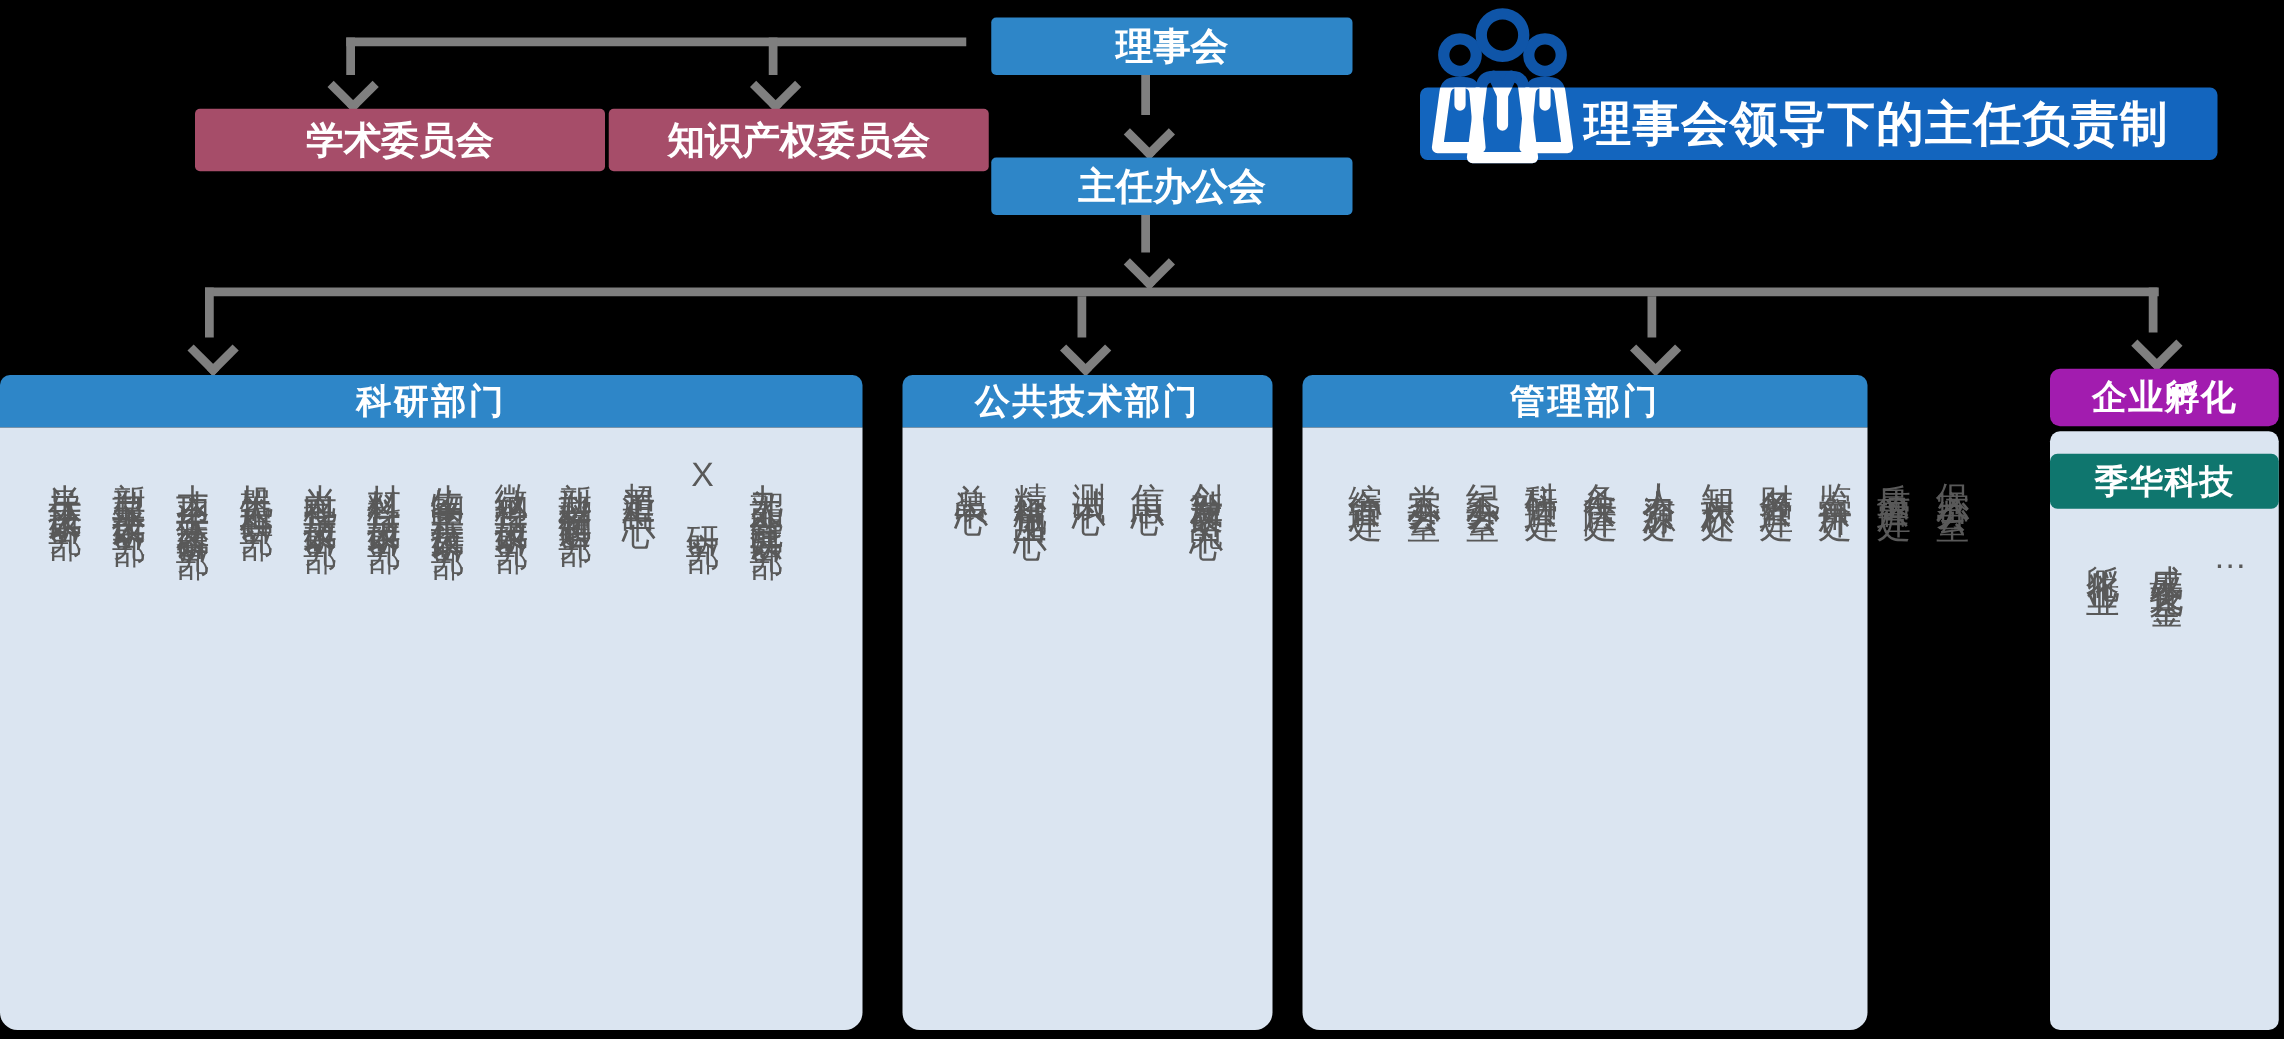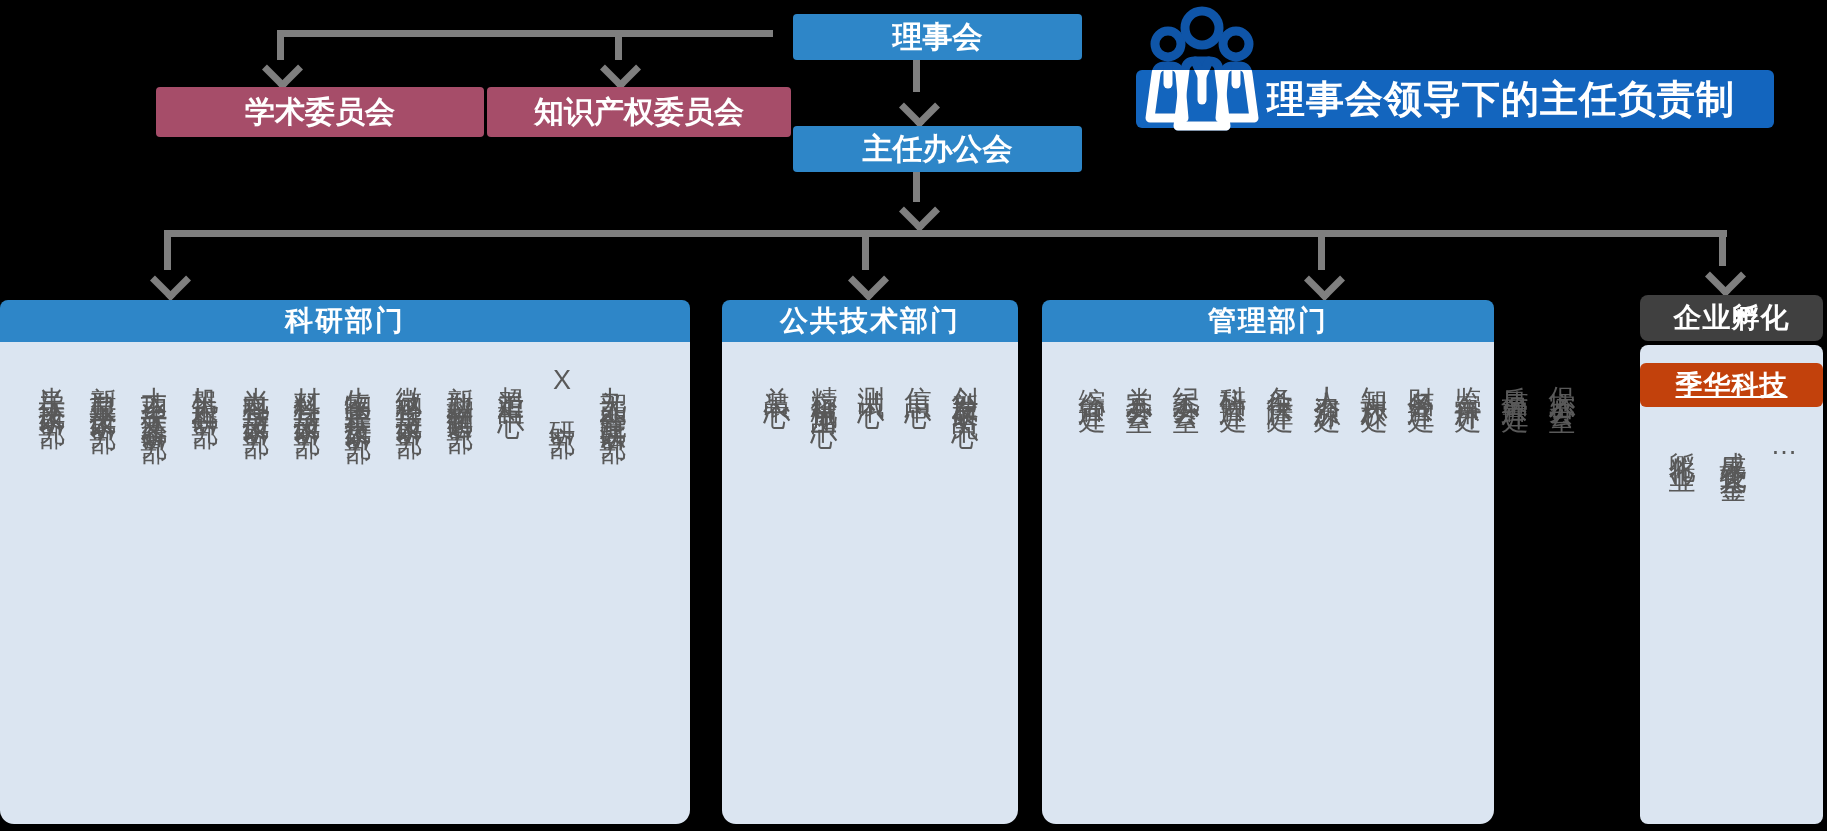--- a/index.html
+++ b/index.html
@@ -43,31 +43,31 @@
   }
   .cols{display:flex;align-items:flex-start;}
   .vcol{
     writing-mode:vertical-rl;text-orientation:upright;
     font-size:27px;line-height:27px;letter-spacing:5px;color:#595959;
     white-space:nowrap;
   }
   
   .panel4-header{
     position:absolute;left:1640px;top:295px;width:183px;height:46px;
-    background:#404040;border-radius:8px;display:flex;align-items:center;
+    background:#a21caf;border-radius:8px;display:flex;align-items:center;
     justify-content:center;color:#fff;font-weight:bold;font-size:28px;letter-spacing:1px;
   }
   .panel4-body{
     position:absolute;left:1640px;top:345px;width:183px;height:479px;
     background:#DBE5F1;border-radius:8px;box-sizing:border-box;
   }
   .sub-bar{
     position:absolute;left:0;top:18px;width:183px;height:44px;
-    background:#c2410c;border-radius:6px;display:flex;align-items:center;
-    justify-content:center;color:#fff;font-weight:bold;font-size:27px;letter-spacing:1px;text-decoration:underline;
+    background:#0f766e;border-radius:6px;display:flex;align-items:center;
+    justify-content:center;color:#fff;font-weight:bold;font-size:27px;letter-spacing:1px;
   }
 </style>
 </head>
 <body>
 
 <div class="canvas">
 
   <div class="line" style="left:277px;top:30px;width:496px;height:7px;"></div>
   <div class="line" style="left:277px;top:30px;width:7px;height:30px;"></div>
   <div class="line" style="left:615px;top:30px;width:7px;height:30px;"></div>

